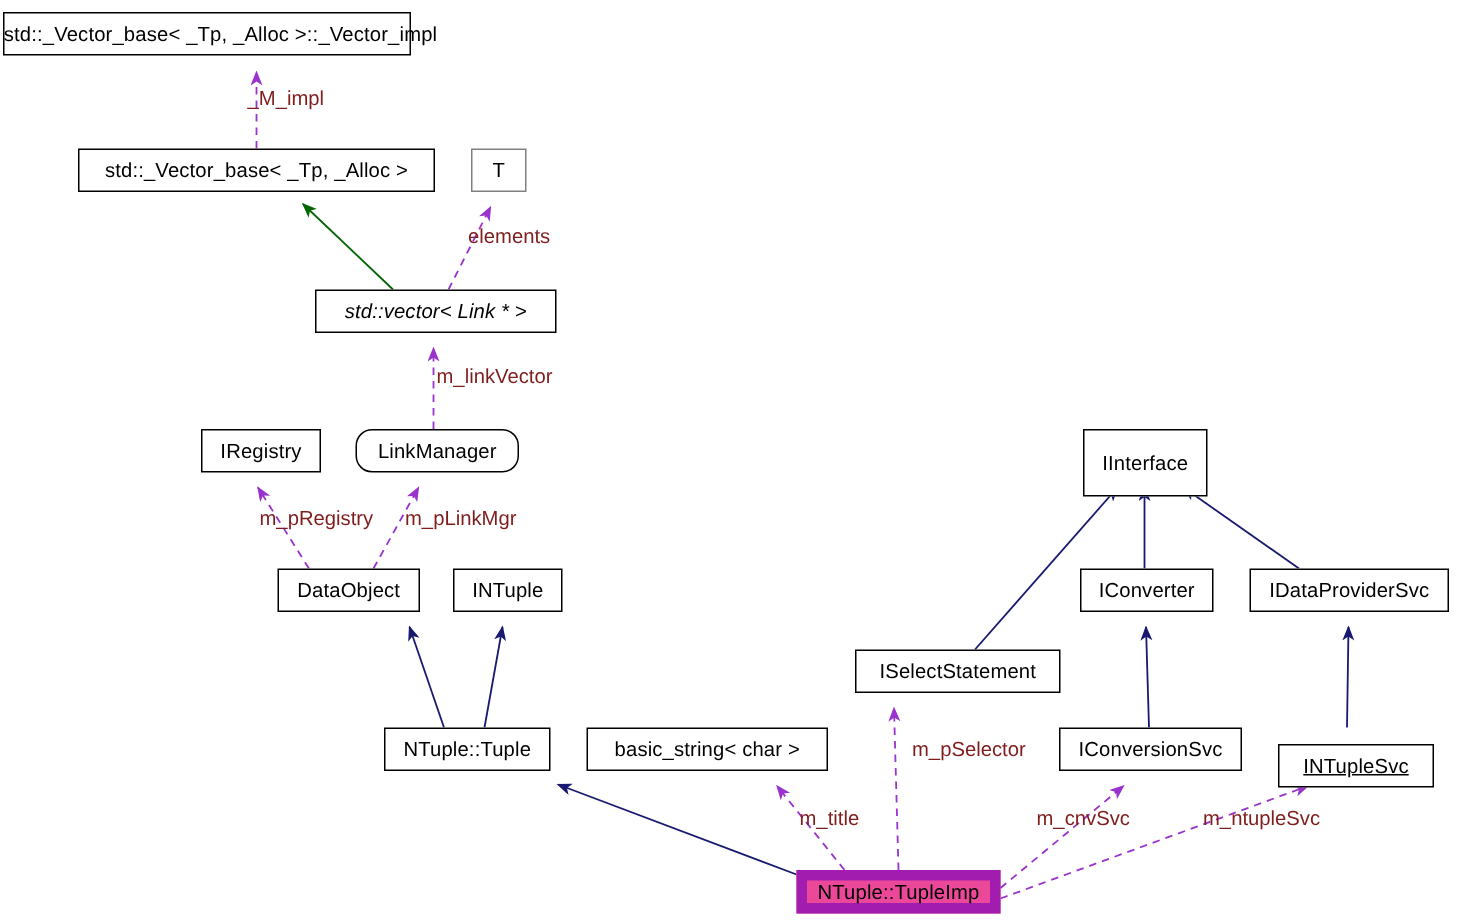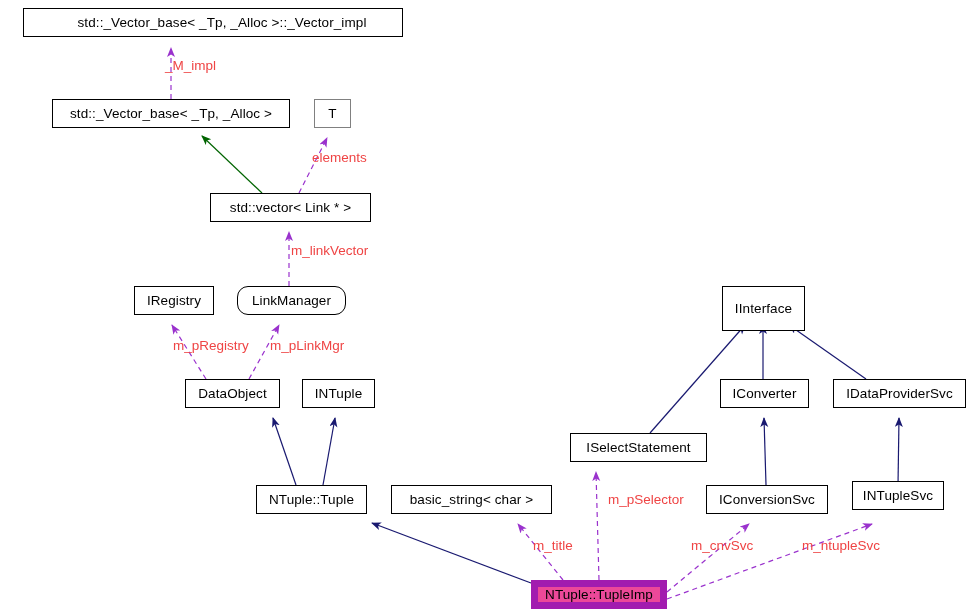--- a/index.html
+++ b/index.html
@@ -45,21 +45,21 @@
     background: #ec4899;
     border: 7px solid #a21caf;
   }
   .node.faint {
     border: 1px solid #808080;
   }
   .edge-label {
     position: absolute;
     font-size: 13.5px;
     line-height: 1;
-    color: #ef4444;
+    color: #7f1d1d;
     white-space: nowrap;
     z-index: 6;
   }
 </style>
 </head>
 <body>
 
 <div id="diagram">
 
   <svg id="edge-layer" width="971" height="613" viewBox="0 0 971 613" xmlns="http://www.w3.org/2000/svg">
@@ -141,27 +141,27 @@
 
     <g>
       <path d="M766,485 L764,418" stroke="#191970" stroke-width="1.2" fill="none" marker-end="url(#arr-inherit)"></path>
     </g>
 
     <g>
       <path d="M898,485 L899,418" stroke="#191970" stroke-width="1.2" fill="none" marker-end="url(#arr-inherit)"></path>
     </g>
   </svg>
 
-  <div class="node" style="left:23px;  top:8px;   width:380px; height:29px;padding-left:18px;">std::_Vector_base&lt; _Tp, _Alloc &gt;::_Vector_impl</div>
+  <div class="node" style="left:2px;  top:8px;   width:272px; height:29px;padding-left:18px;">std::_Vector_base&lt; _Tp, _Alloc &gt;::_Vector_impl</div>
 
   <div class="node" style="left:52px; top:99px;  width:238px; height:29px;">std::_Vector_base&lt; _Tp, _Alloc &gt;</div>
 
   <div class="node faint" style="left:314px; top:99px; width:37px; height:29px;">T</div>
 
-  <div class="node" style="left:210px; top:193px; width:161px; height:29px;">std::vector&lt; Link * &gt;</div>
+  <div class="node" style="left:210px; top:193px; width:161px; height:29px;font-style:italic;">std::vector&lt; Link * &gt;</div>
 
   <div class="node" style="left:134px; top:286px; width:80px; height:29px;">IRegistry</div>
 
   <div class="node" style="left:237px; top:286px; width:109px; height:29px;border-radius:11px;">LinkManager</div>
 
   <div class="node" style="left:722px; top:286px; width:83px; height:45px;">IInterface</div>
 
   <div class="node" style="left:185px; top:379px; width:95px; height:29px;">DataObject</div>
 
   <div class="node" style="left:302px; top:379px; width:73px; height:29px;">INTuple</div>
@@ -171,21 +171,21 @@
   <div class="node" style="left:833px; top:379px; width:133px; height:29px;">IDataProviderSvc</div>
 
   <div class="node" style="left:570px; top:433px; width:137px; height:29px;">ISelectStatement</div>
 
   <div class="node" style="left:256px; top:485px; width:111px; height:29px;">NTuple::Tuple</div>
 
   <div class="node" style="left:391px; top:485px; width:161px; height:29px;">basic_string&lt; char &gt;</div>
 
   <div class="node" style="left:706px; top:485px; width:122px; height:29px;">IConversionSvc</div>
 
-  <div class="node" style="left:852px; top:481px; width:92px; height:29px;">INTupleSvc</div>
+  <div class="node" style="left:852px; top:496px; width:104px; height:29px;text-decoration:underline;">INTupleSvc</div>
 
   <div class="node highlight" style="left:531px; top:580px; width:136px; height:29px;">NTuple::TupleImp</div>
 
   <div class="edge-label" style="left:165px; top:59px;">_M_impl</div>
 
   <div class="edge-label" style="left:312px; top:151px;">elements</div>
 
   <div class="edge-label" style="left:291px; top:244px;">m_linkVector</div>
 
   <div class="edge-label" style="left:173px; top:339px;">m_pRegistry</div>

